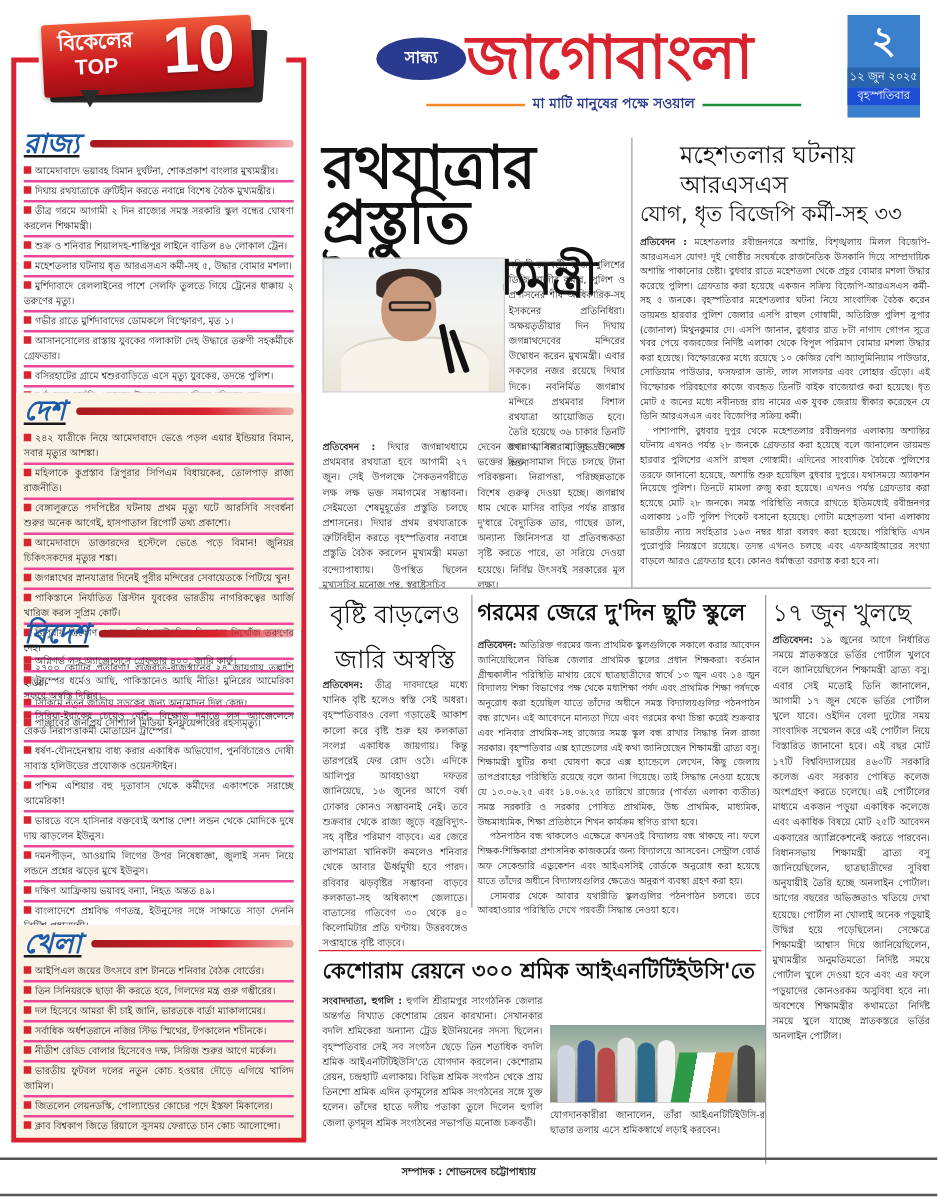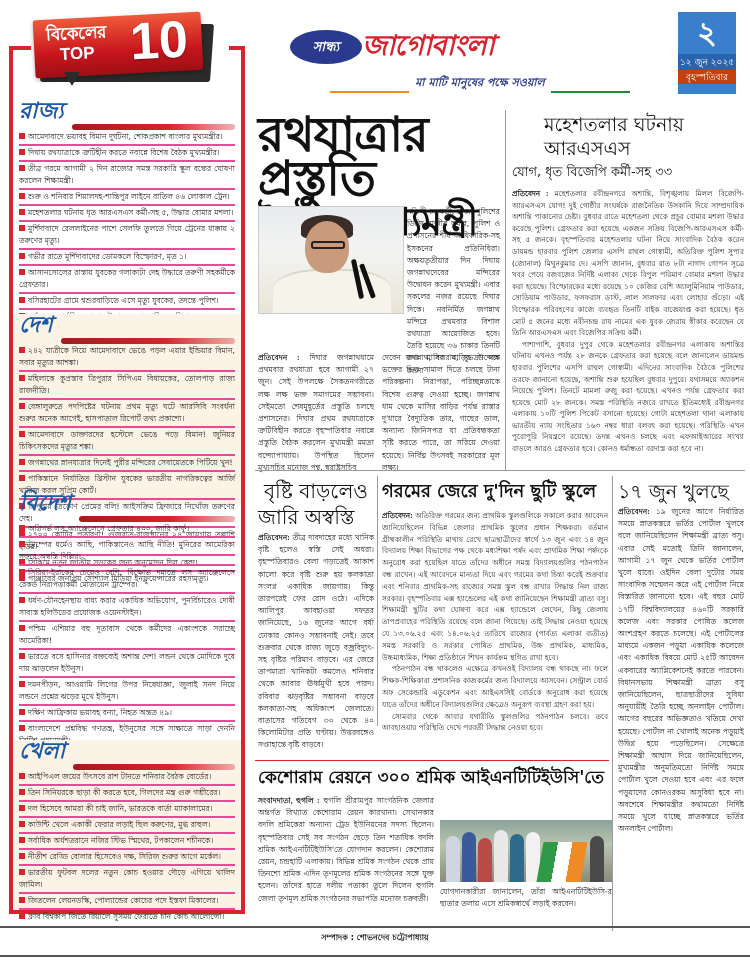--- a/index.html
+++ b/index.html
@@ -12,48 +12,48 @@
   .badge .shadow { position: absolute; left: 12px; top: 12px; width: 170px; height: 58px; background: #2b2b2b; transform: skewX(-4deg); border-radius: 3px; }
   .badge .plate { position: absolute; left: 4px; top: 4px; width: 168px; height: 58px; background: linear-gradient(180deg, #ef5a3a 0%, #c8161d 60%, #9e0f14 100%); transform: rotate(-3deg); border-radius: 3px; box-shadow: 0 2px 4px rgba(0,0,0,0.3); }
   .badge .tail { position: absolute; left: 34px; top: 60px; width: 0; height: 0; border-left: 8px solid transparent; border-right: 8px solid transparent; border-top: 14px solid #2b2b2b; }
   .badge .t1 { position: absolute; left: 16px; top: 8px; font-size: 17px; font-weight: bold; color: #fff; letter-spacing: -0.5px; transform: rotate(-3deg); }
   .badge .t2 { position: absolute; left: 30px; top: 32px; font-size: 17px; font-weight: bold; color: #fff; font-family: "Liberation Sans", sans-serif; transform: rotate(-3deg); }
   .badge .t3 { position: absolute; left: 100px; top: 2px; font-size: 52px; font-weight: bold; color: #fff; font-family: "Liberation Sans", sans-serif; line-height: 1; transform: rotate(-3deg); text-shadow: 0 1px 2px rgba(0,0,0,0.4); }
   .sidebar-cover { position: absolute; left: 18px; top: -6px; width: 198px; height: 10px; background: #fff; z-index: 2; }
 
   .sec { position: absolute; left: 0; width: 228px; padding: 0 6px; }
   .sec.tint { background: #fbf4e6; }
-  .sec-head { display: flex; align-items: flex-end; height: 30px; }
+  .sec-head { display: flex; align-items: center; height: 30px; text-decoration: underline; }
   .sec-head h2 { font-size: 22px; font-weight: bold; color: #1c5aa8; margin-right: 8px; font-style: italic; white-space: nowrap; }
   .sec-head .bar { flex: 1; height: 6px; border-radius: 3px; background: linear-gradient(90deg, #a61a1f, #d9232e 60%, rgba(217,35,46,0.35)); }
   .news-list { list-style: none; }
   .news-list li { font-size: 7.6px; line-height: 12px; padding: 1px 0 1px 0; border-bottom: 2px solid #ec4899; color: #222; text-align: justify; }
   .news-list li:last-child { border-bottom: none; }
   .news-list li .sq { display: inline-block; width: 6px; height: 6px; background: #d9232e; margin-right: 3px; vertical-align: 0; }
 
   
-  .masthead { position: absolute; left: 290px; top: 18px; width: 340px; height: 72px; font-style: italic; }
+  .masthead { position: absolute; left: 301px; top: 18px; width: 340px; height: 72px; }
   .sandhya { position: absolute; left: 0; top: 12px; width: 72px; height: 34px; background: #2a3a8f; border-radius: 50%; color: #fff; font-size: 13px; font-weight: bold; text-align: center; line-height: 34px; }
-  .logo { position: absolute; left: 72px; top: 0; font-size: 28px; font-weight: bold; color: #d9232e; letter-spacing: -1px; line-height: 56px; white-space: nowrap; }
-  .tagline { position: absolute; left: 40px; top: 56px; width: 300px; display: flex; align-items: flex-end; gap: 6px; }
+  .logo { position: absolute; left: 72px; top: 0; font-size: 48px; font-weight: bold; color: #d9232e; letter-spacing: -1px; line-height: 56px; white-space: nowrap; }
+  .tagline { position: absolute; left: 40px; top: 56px; width: 300px; display: flex; align-items: center; gap: 6px; }
   .tagline .ln { flex: 1; height: 2px; }
   .tagline .ln.o { background: #f08a24; }
   .tagline .ln.g { background: #1e8a3a; }
   .tagline span { font-size: 11px; font-weight: bold; color: #2a3a8f; white-space: nowrap; }
 
   .datebox { position: absolute; left: 678px; top: 12px; width: 58px; height: 82px; background: #3a7fcc; color: #fff; text-align: center; }
   .datebox .pg { font-size: 30px; line-height: 42px; font-weight: bold; }
   .datebox .dt { background: #2a64ad; font-size: 9px; line-height: 12px; padding: 2px 0; }
-  .datebox .day { font-size: 9px; line-height: 14px; background: #c2410c; }
+  .datebox .day { font-size: 9px; line-height: 14px; background: #1d4ed8; }
 
   
   .art { position: absolute; }
   .headline { font-weight: bold; color: #111; line-height: 1.15; }
   .body-text { font-size: 7.6px; line-height: 12.2px; text-align: justify; color: #222; }
-  .body-text b { font-weight: bold; font-family: Liberation Serif, serif; }
+  .body-text b { font-weight: bold; }
   .vrule { position: absolute; width: 1px; background: #9a9a9a; }
   .hrule { position: absolute; height: 1px; background: #9a9a9a; }
 
   .photo-cm { position: absolute; left: 258px; top: 206px; width: 146px; height: 108px; border: 1px solid #ccc;
     background: linear-gradient(180deg, #e8ecef 0%, #f3f4f2 40%, #e9e4d6 100%); overflow: hidden; }
   .photo-cm .face { position: absolute; left: 46px; top: 14px; width: 44px; height: 52px; border-radius: 50% 50% 45% 45%; background: #c99a7c; }
   .photo-cm .hair { position: absolute; left: 42px; top: 8px; width: 52px; height: 24px; border-radius: 50% 50% 20% 20%; background: #3a2d28; }
   .photo-cm .glasses { position: absolute; left: 52px; top: 34px; width: 34px; height: 8px; border: 2px solid #222; border-radius: 3px; }
   .photo-cm .saree { position: absolute; left: 14px; top: 62px; width: 118px; height: 50px; border-radius: 40% 40% 0 0; background: #f5f3ea; border-top: 2px solid #d9d6c8; }
   .photo-cm .mic1 { position: absolute; left: 96px; top: 52px; width: 5px; height: 40px; background: #111; transform: rotate(-12deg); border-radius: 2px; }
@@ -142,21 +142,20 @@
 
   <div class="sec tint" style="top:690px; height:170px;">
     <div class="sec-head">
         <h2>খেলা</h2>
         <div class="bar"></div>
       </div>
     <ul class="news-list">
       <li><span class="sq"></span><span>আইপিএল জয়ের উৎসবে রাশ টানতে শনিবার বৈঠক বোর্ডের।</span></li>
       <li><span class="sq"></span><span>তিন সিনিয়রকে ছাড়া কী করতে হবে, গিলদের মন্ত্র গুরু গম্ভীরের।</span></li>
       <li><span class="sq"></span><span>দল হিসেবে আমরা কী চাই জানি, ভারতকে বার্তা ম্যাকালামের।</span></li>
-      <li><span class="sq"></span><span>কাউন্টি খেলে একাকী ফেরার লড়াই ছিল করুণের, মুগ্ধ রাহুল।</span></li>
       <li><span class="sq"></span><span>সর্বাধিক অর্ধশতরানে নজির স্টিভ স্মিথের, টপকালেন শচীনকে।</span></li>
       <li><span class="sq"></span><span>নীতীশ রেড্ডি বোলার হিসেবেও দক্ষ, সিরিজ শুরুর আগে মর্কেল।</span></li>
       <li><span class="sq"></span><span>ভারতীয় ফুটবল দলের নতুন কোচ হওয়ার দৌড়ে এগিয়ে খালিদ জামিল।</span></li>
       <li><span class="sq"></span><span>জিতলেন লেয়নডস্কি, পোল্যান্ডের কোচের পদে ইস্তফা মিকালের।</span></li>
       <li><span class="sq"></span><span>ক্লাব বিশ্বকাপ জিতে রিয়ালে সুসময় ফেরাতে চান কোচ আলোন্সো।</span></li>
     </ul>
   </div>
 </div>
 
 <div class="masthead">
@@ -191,30 +190,30 @@
 
 <div class="art body-text" style="left:407px; top:206px; width:93px;">নন্দিনী চক্রবর্তী, রাজ্য পুলিশের ডিজি রাজীব কুমার, পুলিশ ও প্রশাসনের শীর্ষ আধিকারিক-সহ ইসকনের প্রতিনিধিরা। অক্ষয়তৃতীয়ার দিন দিঘায় জগন্নাথদেবের মন্দিরের উদ্বোধন করেন মুখ্যমন্ত্রী। এবার সকলের নজর রয়েছে দিঘার দিকে। নবনির্মিত জগন্নাথ মন্দিরে প্রথমবার বিশাল রথযাত্রা আয়োজিত হবে। তৈরি হয়েছে ৩৬ চাকার তিনটি রথ। মাসির বাড়ির উদ্দেশে রওনা</div>
 
 <div class="art body-text" style="left:258px; top:352px; width:116px;"><b>প্রতিবেদন :</b> <span>দিঘার জগন্নাথধামে প্রথমবার রথযাত্রা হবে আগামী ২৭ জুন। সেই উপলক্ষে সৈকতনগরীতে লক্ষ লক্ষ ভক্ত সমাগমের সম্ভাবনা। সেইমতো শেষমুহূর্তের প্রস্তুতি চলছে প্রশাসনের। দিঘার প্রথম রথযাত্রাকে ত্রুটিবিহীন করতে বৃহস্পতিবার নবান্নে প্রস্তুতি বৈঠক করলেন মুখ্যমন্ত্রী মমতা বন্দ্যোপাধ্যায়। উপস্থিত ছিলেন মুখ্যসচিব মনোজ পন্থ, স্বরাষ্ট্রসচিব</span></div>
 <div class="art body-text" style="left:382px; top:352px; width:118px;">দেবেন জগন্নাথ, বলরাম, সুভদ্রা। লক্ষ ভক্তের ভিড় সামাল দিতে চলছে টানা পরিকল্পনা। নিরাপত্তা, পরিচ্ছন্নতাকে বিশেষ গুরুত্ব দেওয়া হচ্ছে। জগন্নাথ ধাম থেকে মাসির বাড়ির পর্যন্ত রাস্তার দু'ধারে বৈদ্যুতিক তার, গাছের ডাল, অন্যান্য জিনিসপত্র যা প্রতিবন্ধকতা সৃষ্টি করতে পারে, তা সরিয়ে দেওয়া হয়েছে। নির্বিঘ্ন উৎসবই সরকারের মূল লক্ষ্য।</div>
 
 <div class="vrule" style="left:505px; top:110px; height:360px;"></div>
 
 <div class="art" style="left:512px; top:112px; width:232px;">
   <div class="headline" style="font-size:19px; line-height:24px; font-weight:normal;margin-left:32px;">মহেশতলার ঘটনায় আরএসএস</div>
-  <div class="headline" style="font-size:13px; line-height:24px; font-weight:normal;">যোগ, ধৃত বিজেপি কর্মী-সহ ৩৩</div>
+  <div class="headline" style="font-size:17px; line-height:24px; font-weight:normal;">যোগ, ধৃত বিজেপি কর্মী-সহ ৩৩</div>
   <div class="body-text" style="margin-top:4px; font-size:7.3px; line-height:11.6px;"><b>প্রতিবেদন :</b> <span>মহেশতলার রবীন্দ্রনগরে অশান্তি, বিশৃঙ্খলায় মিলল বিজেপি-আরএসএস যোগ! দুই গোষ্ঠীর সংঘর্ষকে রাজনৈতিক উসকানি দিয়ে সাম্প্রদায়িক অশান্তি পাকানোর চেষ্টা। বুধবার রাতে মহেশতলা থেকে প্রচুর বোমার মশলা উদ্ধার করেছে পুলিশ। গ্রেফতার করা হয়েছে একজন সক্রিয় বিজেপি-আরএসএস কর্মী-সহ ৫ জনকে। বৃহস্পতিবার মহেশতলার ঘটনা নিয়ে সাংবাদিক বৈঠক করেন ডায়মন্ড হারবার পুলিশ জেলার এসপি রাহুল গোস্বামী, অতিরিক্ত পুলিশ সুপার (জোনাল) মিথুনকুমার দে। এসপি জানান, বুধবার রাত ৮টা নাগাদ গোপন সূত্রে খবর পেয়ে বজবজের নির্দিষ্ট এলাকা থেকে বিপুল পরিমাণ বোমার মশলা উদ্ধার করা হয়েছে। বিস্ফোরকের মধ্যে রয়েছে ১০ কেজির বেশি অ্যালুমিনিয়াম পাউডার, সোডিয়াম পাউডার, ফসফরাস ডাস্ট, লাল সালফার এবং লোহার গুঁড়ো। এই বিস্ফোরক পরিবহণের কাজে ব্যবহৃত তিনটি বাইক বাজেয়াপ্ত করা হয়েছে। ধৃত মোট ৫ জনের মধ্যে নবীনচন্দ্র রায় নামের এক যুবক জেরায় স্বীকার করেছেন যে তিনি আরএসএস এবং বিজেপির সক্রিয় কর্মী।</span></div>
   <div class="body-text" style="text-indent:10px; font-size:7.3px; line-height:11.6px;">পাশাপাশি, বুধবার দুপুর থেকে মহেশতলার রবীন্দ্রনগর এলাকায় অশান্তির ঘটনায় এখনও পর্যন্ত ২৮ জনকে গ্রেফতার করা হয়েছে বলে জানালেন ডায়মন্ড হারবার পুলিশের এসপি রাহুল গোস্বামী। এদিনের সাংবাদিক বৈঠকে পুলিশের তরফে জানানো হয়েছে, অশান্তি শুরু হয়েছিল বুধবার দুপুরে। যথাসময়ে অ্যাকশন নিয়েছে পুলিশ। তিনটে মামলা রুজু করা হয়েছে। এখনও পর্যন্ত গ্রেফতার করা হয়েছে মোট ২৮ জনকে। সমস্ত পরিস্থিতি নজরে রাখতে ইতিমধ্যেই রবীন্দ্রনগর এলাকায় ১০টি পুলিশ পিকেট বসানো হয়েছে। গোটা মহেশতলা থানা এলাকায় ভারতীয় ন্যায় সংহিতার ১৬৩ নম্বর ধারা বলবৎ করা হয়েছে। পরিস্থিতি এখন পুরোপুরি নিয়ন্ত্রণে রয়েছে। তদন্ত এখনও চলছে এবং এফআইআরের সংখ্যা বাড়লে আরও গ্রেফতার হবে। কোনও ধর্মান্ধতা বরদাস্ত করা হবে না।</div>
 </div>
 
 <div class="hrule" style="left:255px; top:470px; width:490px;"></div>
 
 <div class="art" style="left:258px; top:478px; width:116px;">
   <div class="headline" style="font-size:20px; line-height:26px; font-weight:normal; text-align:center;">বৃষ্টি বাড়লেও</div>
-  <div class="headline" style="font-size:20px; line-height:26px; font-weight:normal; ">জারি অস্বস্তি</div>
+  <div class="headline" style="font-size:20px; line-height:26px; font-weight:normal; text-align:center;margin-top:10px;">জারি অস্বস্তি</div>
   <div class="body-text" style="margin-top:2px;"><b>প্রতিবেদন:</b> <span>তীব্র দাবদাহের মধ্যে খানিক বৃষ্টি হলেও স্বস্তি সেই অধরা। বৃহস্পতিবারও বেলা গড়াতেই আকাশ কালো করে বৃষ্টি শুরু হয় কলকাতা সংলগ্ন একাধিক জায়গায়। কিন্তু তারপরেই ফের রোদ ওঠে। এদিকে আলিপুর আবহাওয়া দফতর জানিয়েছে, ১৬ জুনের আগে বর্ষা ঢোকার কোনও সম্ভাবনাই নেই। তবে শুক্রবার থেকে রাজ্য জুড়ে বজ্রবিদ্যুৎ-সহ বৃষ্টির পরিমাণ বাড়বে। এর জেরে তাপমাত্রা খানিকটা কমলেও শনিবার থেকে আবার ঊর্ধ্বমুখী হবে পারদ। রবিবার ঝড়বৃষ্টির সম্ভাবনা বাড়বে কলকাতা-সহ অধিকাংশ জেলাতে। বাতাসের গতিবেগ ৩০ থেকে ৪০ কিলোমিটার প্রতি ঘণ্টায়। উত্তরবঙ্গেও সপ্তাহান্তে বৃষ্টি বাড়বে।</span></div>
 </div>
 
 <div class="vrule" style="left:377px; top:476px; height:250px;"></div>
 
 <div class="art" style="left:382px; top:478px; width:226px;">
   <div class="headline" style="font-size:18px; line-height:26px; white-space:nowrap;">গরমের জেরে দু'দিন ছুটি স্কুলে</div>
   <div class="body-text" style="margin-top:6px; font-size:7.3px; line-height:11.8px;"><b>প্রতিবেদন:</b> <span>অতিরিক্ত গরমের জন্য প্রাথমিক স্কুলগুলিকে সকালে করার আবেদন জানিয়েছিলেন বিভিন্ন জেলার প্রাথমিক স্কুলের প্রধান শিক্ষকরা। বর্তমান গ্রীষ্মকালীন পরিস্থিতি মাথায় রেখে ছাত্রছাত্রীদের স্বার্থে ১৩ জুন এবং ১৪ জুন বিদ্যালয় শিক্ষা বিভাগের পক্ষ থেকে মধ্যশিক্ষা পর্ষদ এবং প্রাথমিক শিক্ষা পর্ষদকে অনুরোধ করা হয়েছিল যাতে তাঁদের অধীনে সমস্ত বিদ্যালয়গুলির পঠনপাঠন বন্ধ রাখেন। এই আবেদনে মান্যতা দিয়ে এবং গরমের কথা চিন্তা করেই শুক্রবার এবং শনিবার প্রাথমিক-সহ রাজ্যের সমস্ত স্কুল বন্ধ রাখার সিদ্ধান্ত নিল রাজ্য সরকার। বৃহস্পতিবার এক্স হ্যান্ডেলের এই কথা জানিয়েছেন শিক্ষামন্ত্রী ব্রাত্য বসু। শিক্ষামন্ত্রী ছুটির কথা ঘোষণা করে এক্স হ্যান্ডেলে লেখেন, কিছু জেলায় তাপপ্রবাহের পরিস্থিতি রয়েছে বলে জানা গিয়েছে। তাই সিদ্ধান্ত নেওয়া হয়েছে যে ১৩.০৬.২৫ এবং ১৪.০৬.২৫ তারিখে রাজ্যের (পার্বত্য এলাকা ব্যতীত) সমস্ত সরকারি ও সরকার পোষিত প্রাথমিক, উচ্চ প্রাথমিক, মাধ্যমিক, উচ্চমাধ্যমিক, শিক্ষা প্রতিষ্ঠানে শিখন কার্যক্রম স্থগিত রাখা হবে।</span></div>
   <div class="body-text" style="text-indent:10px; font-size:7.3px; line-height:11.8px;">পঠনপাঠন বন্ধ থাকলেও এক্ষেত্রে কখনওই বিদ্যালয় বন্ধ থাকছে না। ফলে শিক্ষক-শিক্ষিকারা প্রশাসনিক কাজকর্মের জন্য বিদ্যালয়ে আসবেন। সেন্ট্রাল বোর্ড অফ সেকেন্ডারি এডুকেশন এবং আইএসসিই বোর্ডকে অনুরোধ করা হয়েছে যাতে তাঁদের অধীনে বিদ্যালয়গুলির ক্ষেত্রেও অনুরূপ ব্যবস্থা গ্রহণ করা হয়।</div>
   <div class="body-text" style="text-indent:10px; font-size:7.3px; line-height:11.8px;">সোমবার থেকে আবার যথারীতি স্কুলগুলির পঠনপাঠন চলবে। তবে আবহাওয়ার পরিস্থিতি দেখে পরবর্তী সিদ্ধান্ত নেওয়া হবে।</div>

